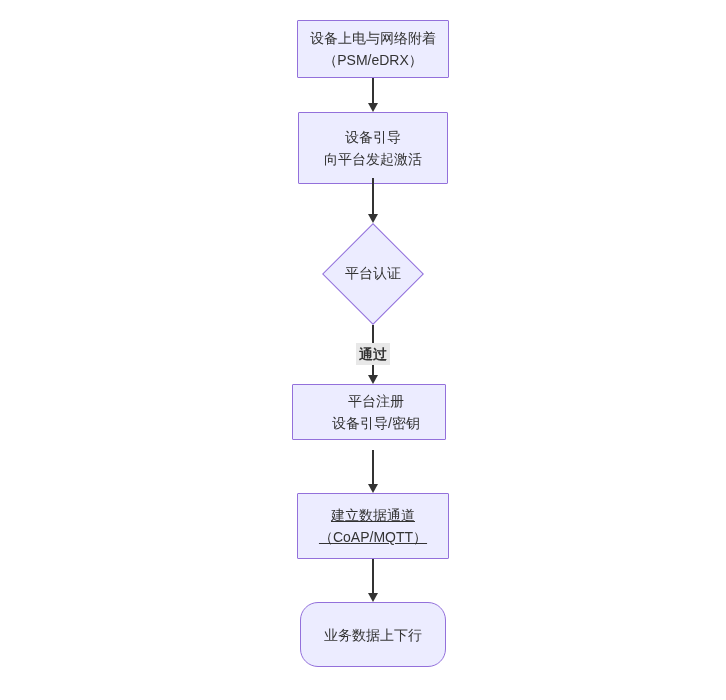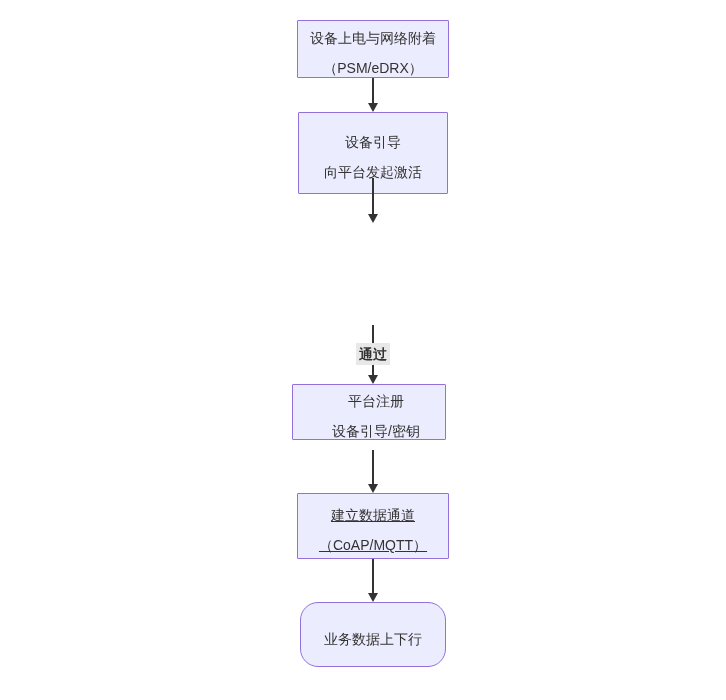--- a/index.html
+++ b/index.html
@@ -85,47 +85,51 @@
     position: absolute;
     background: #e8e8e8;
     color: #333333;
     font-size: 14px;
     line-height: 20px;
     padding: 1px 3px;
     white-space: nowrap;
     z-index: 2;
     font-weight: bold;
   }
-  .node-line { width: 100%; margin-top: 8px; }
+  .node-line { width: 100%; }
 </style>
 </head>
 <body>
 
 <div class="canvas">
 
   <div class="node rect" style="top:20px; left:297px; width:152px; height:58px;">
     <div class="node-line">设备上电与网络附着</div>
     <div class="node-line">（PSM/eDRX）</div>
   </div>
 
   <div class="arrow" style="top:78px; height:34px;">
     <div class="arrow-line"></div>
     <div class="arrow-head"></div>
   </div>
 
-  <div class="node rect" style="top:112px; left:298px; width:150px; height:82px;">
+  <div class="node rect" style="top:112px; left:298px; width:150px; height:72px;">
     <div class="node-line">设备引导</div>
     <div class="node-line">向平台发起激活</div>
   </div>
 
   <div class="arrow" style="top:178px; height:45px;">
     <div class="arrow-line"></div>
     <div class="arrow-head"></div>
   </div>
 
+  <div class="diamond-wrap" style="top:223px; left:322px;">
+    <div class="diamond-shape"></div>
+    <div class="diamond-label">平台认证</div>
+  </div>
 
   <div class="arrow" style="top:325px; height:59px;">
     <div class="arrow-line"></div>
     <div class="arrow-head"></div>
   </div>
   <div class="edge-label" style="top:343px; left:356px;">通过</div>
 
   <div class="node rect" style="top:384px; left:292px; width:154px; height:56px;padding-left:14px;">
     <div class="node-line">平台注册</div>
     <div class="node-line">设备引导/密钥</div>

